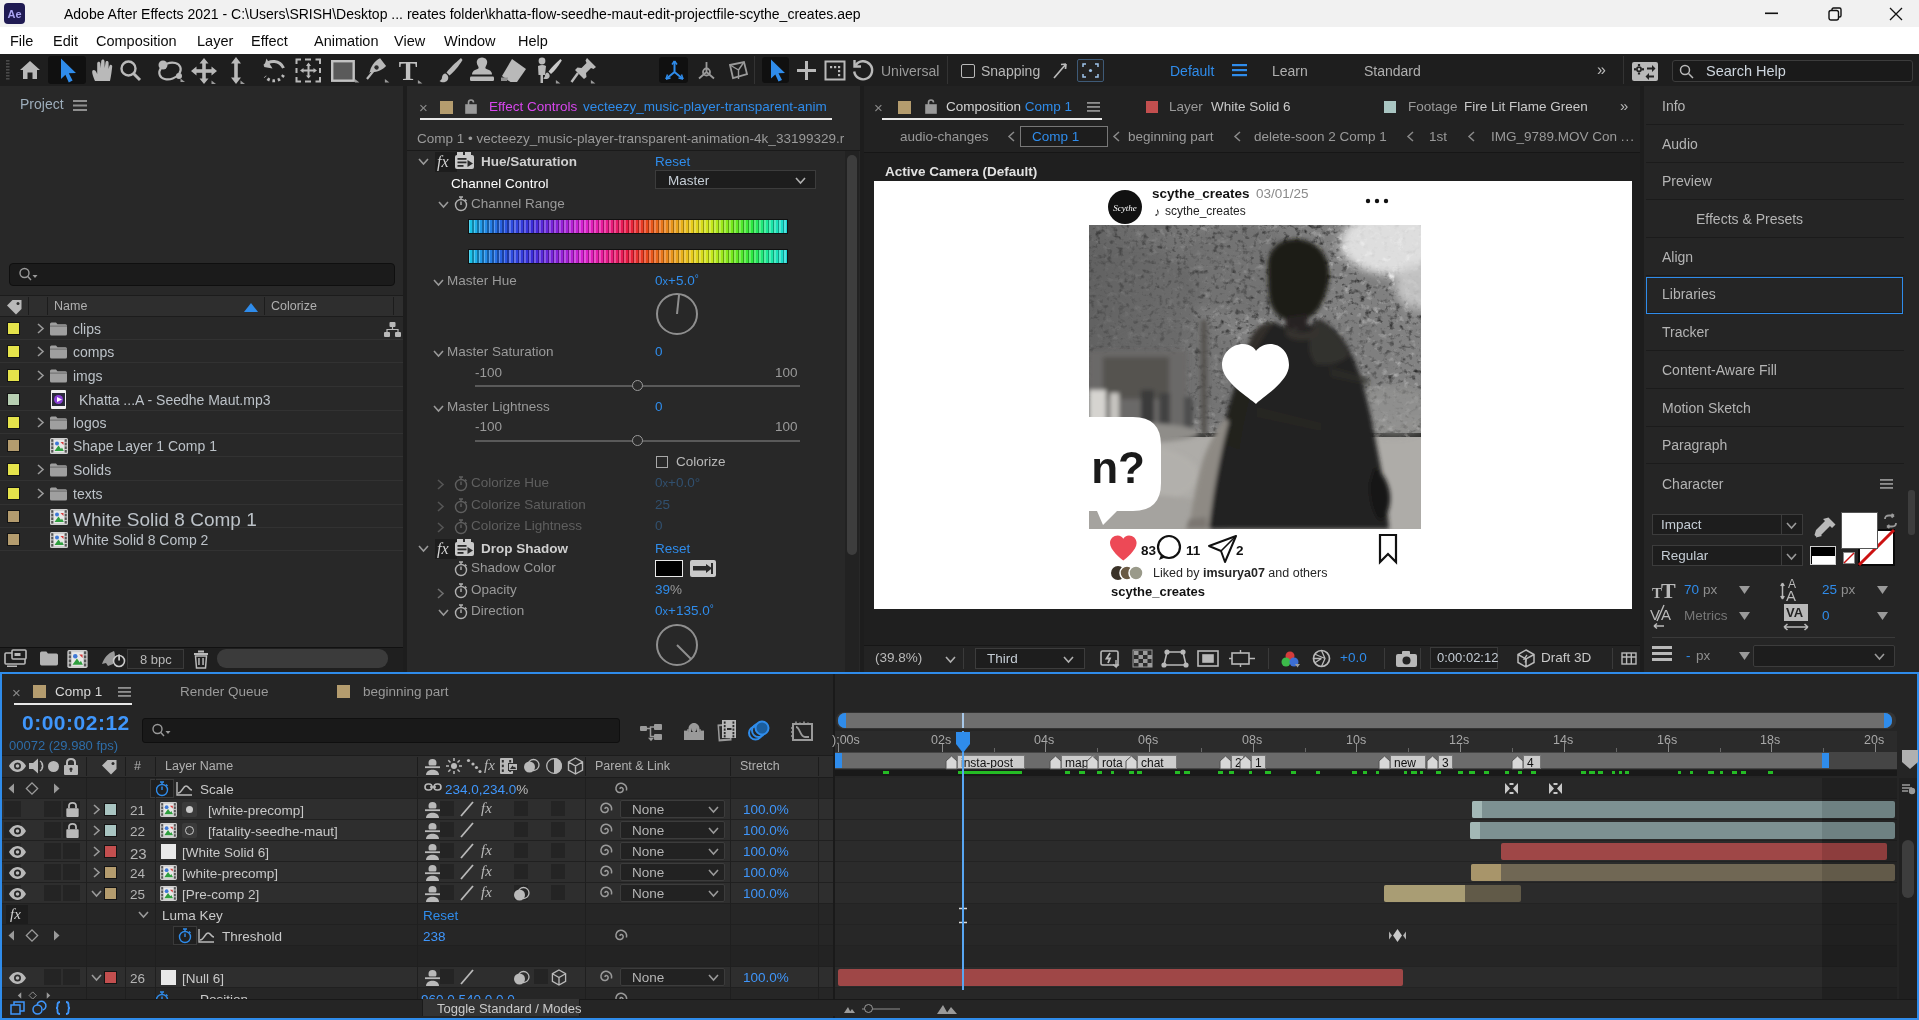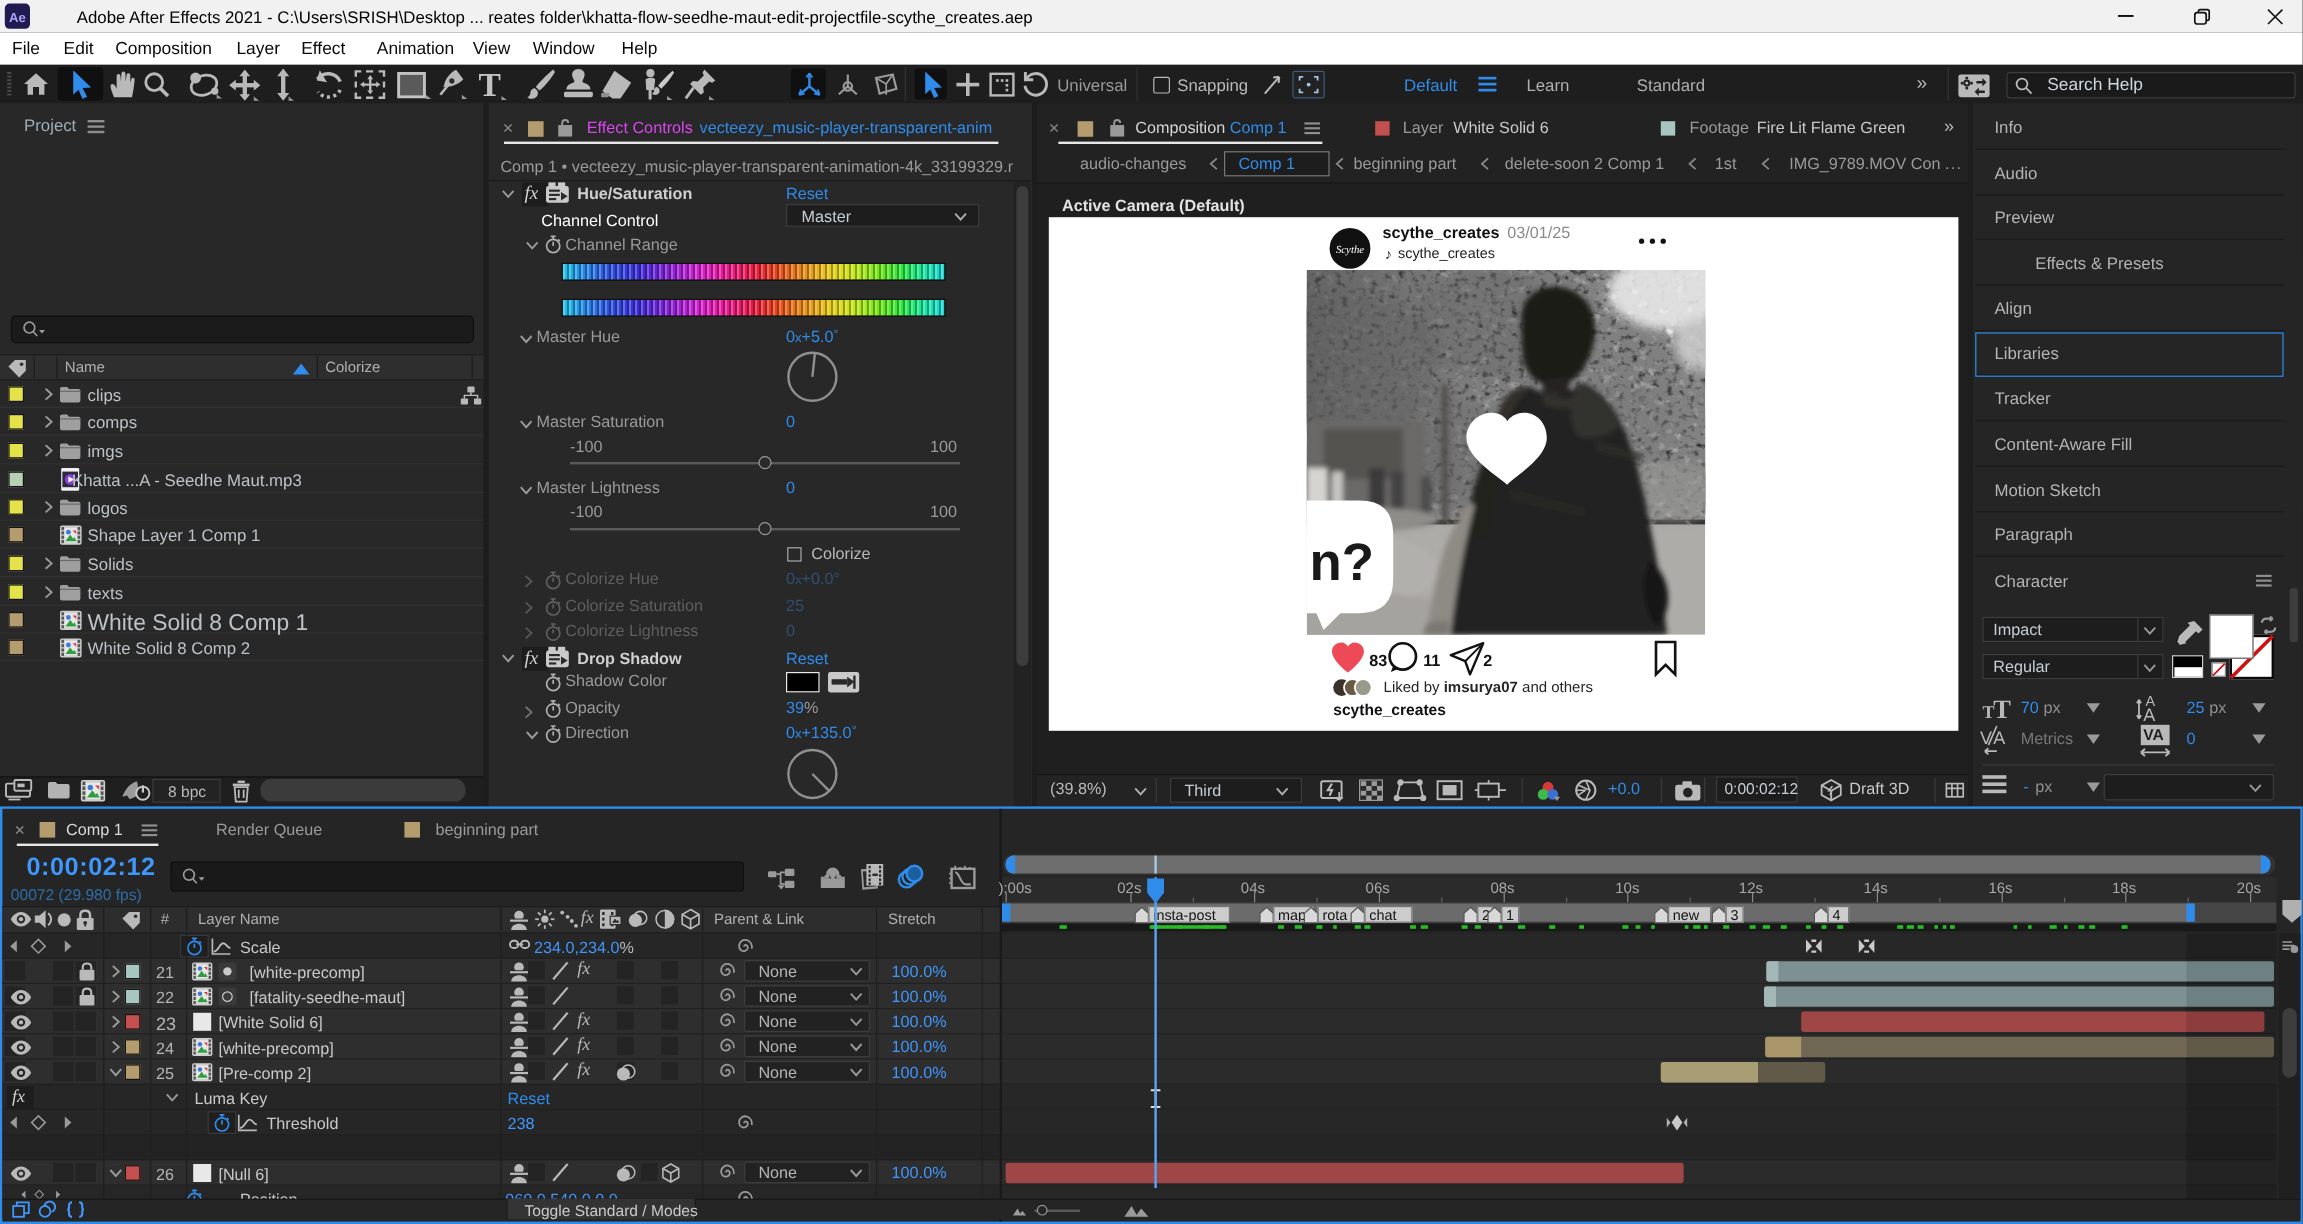--- a/index.html
+++ b/index.html
@@ -284,21 +284,21 @@
   </svg>
 <div class="tx" style="left:73px;top:368px;font-size:14px;color:#bcc2c8;">imgs</div>
 <div class="ab" style="left:0;top:388px;width:403px;height:23px;border-bottom:1px solid #323232;"></div>
 <div class="ab" style="left:7px;top:393px;width:13px;height:13px;background:#b7cfb2;border:1px solid #141414;"></div>
 <svg class="ab" style="left:51px;top:390px" width="15" height="19" viewBox="0 0 15 19">
  <rect width="15" height="19" rx="1" fill="#f0f0f0"></rect>
     <rect x="1" y="3" width="13" height="13" fill="#2a2a3a"></rect>
  <circle cx="7.5" cy="9.5" r="4.5" fill="#8a3fd6"></circle>
     <path d="M6 7 L11 9.5 L6 12 Z" fill="#fff"></path>
   </svg>
-<div class="tx" style="left:60px;top:392px;font-size:14px;color:#bcc2c8;">Khatta ...A - Seedhe Maut.mp3</div>
+<div class="tx" style="left:79px;top:392px;font-size:14px;color:#bcc2c8;">Khatta ...A - Seedhe Maut.mp3</div>
 <div class="ab" style="left:0;top:411px;width:403px;height:23px;border-bottom:1px solid #323232;"></div>
 <div class="ab" style="left:7px;top:416px;width:13px;height:13px;background:#e5e34b;border:1px solid #141414;"></div>
 <svg class="ab" style="left:37px;top:417px" width="7" height="11" viewBox="0 0 7 11">
     <path d="M1 1 L6 5.5 L1 10" fill="none" stroke="#9a9a9a" stroke-width="1.6"></path>
   </svg>
 <svg class="ab" style="left:50px;top:416px" width="17" height="14" viewBox="0 0 17 14">
  <path d="M0 2 Q0 0.5 1.5 0.5 L6 0.5 L7.5 2.2 L15.5 2.2 Q17 2.2 17 3.7 L17 12 Q17 13.5 15.5 13.5 L1.5 13.5 Q0 13.5 0 12 Z" fill="#9f9f9f"></path>
  <rect x="0" y="3.6" width="17" height="1" fill="#6a6a6a"></rect>
   </svg>
 <div class="tx" style="left:73px;top:415px;font-size:14px;color:#bcc2c8;">logos</div>

